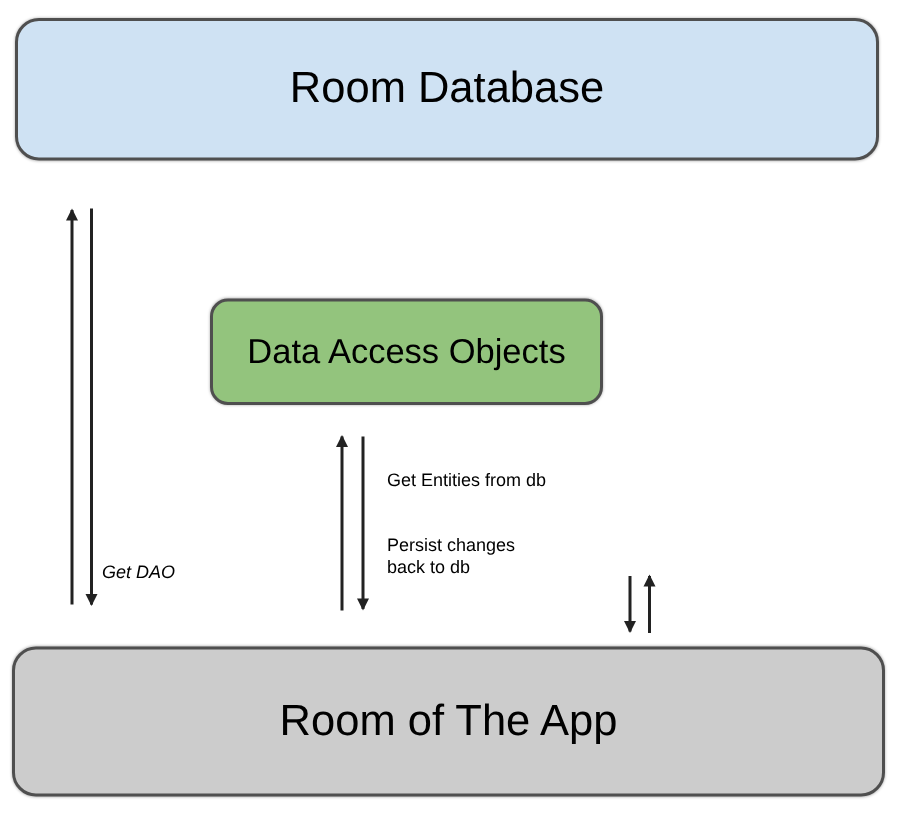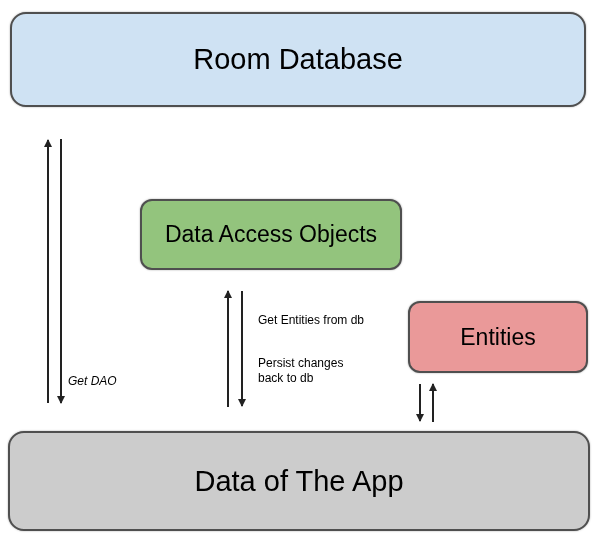--- a/index.html
+++ b/index.html
@@ -73,26 +73,23 @@
 <div class="canvas">
 
   <div class="node node-room" style="background: rgb(207, 226, 243);">
     <span>Room Database</span>
   </div>
 
   <div class="node node-dao" style="background: rgb(147, 196, 125);">
     <span>Data Access Objects</span>
   </div>
 
-  <div class="node node-entities" style="background: rgb(234, 153, 153);">
-    <span>Entities</span>
-  </div>
 
   <div class="node node-rest" style="background: rgb(204, 204, 204);">
-    <span>Data of The App</span>
+    <span>Room of The App</span>
   </div>
 
   <div class="vline" style="left:47px; top:140px; height:263px;">
     <span class="head up"></span>
   </div>
   <div class="vline" style="left:60px; top:139px; height:264px;">
     <span class="head down"></span>
   </div>
   <div class="edge-label lbl-get-dao">Get DAO</div>
 

